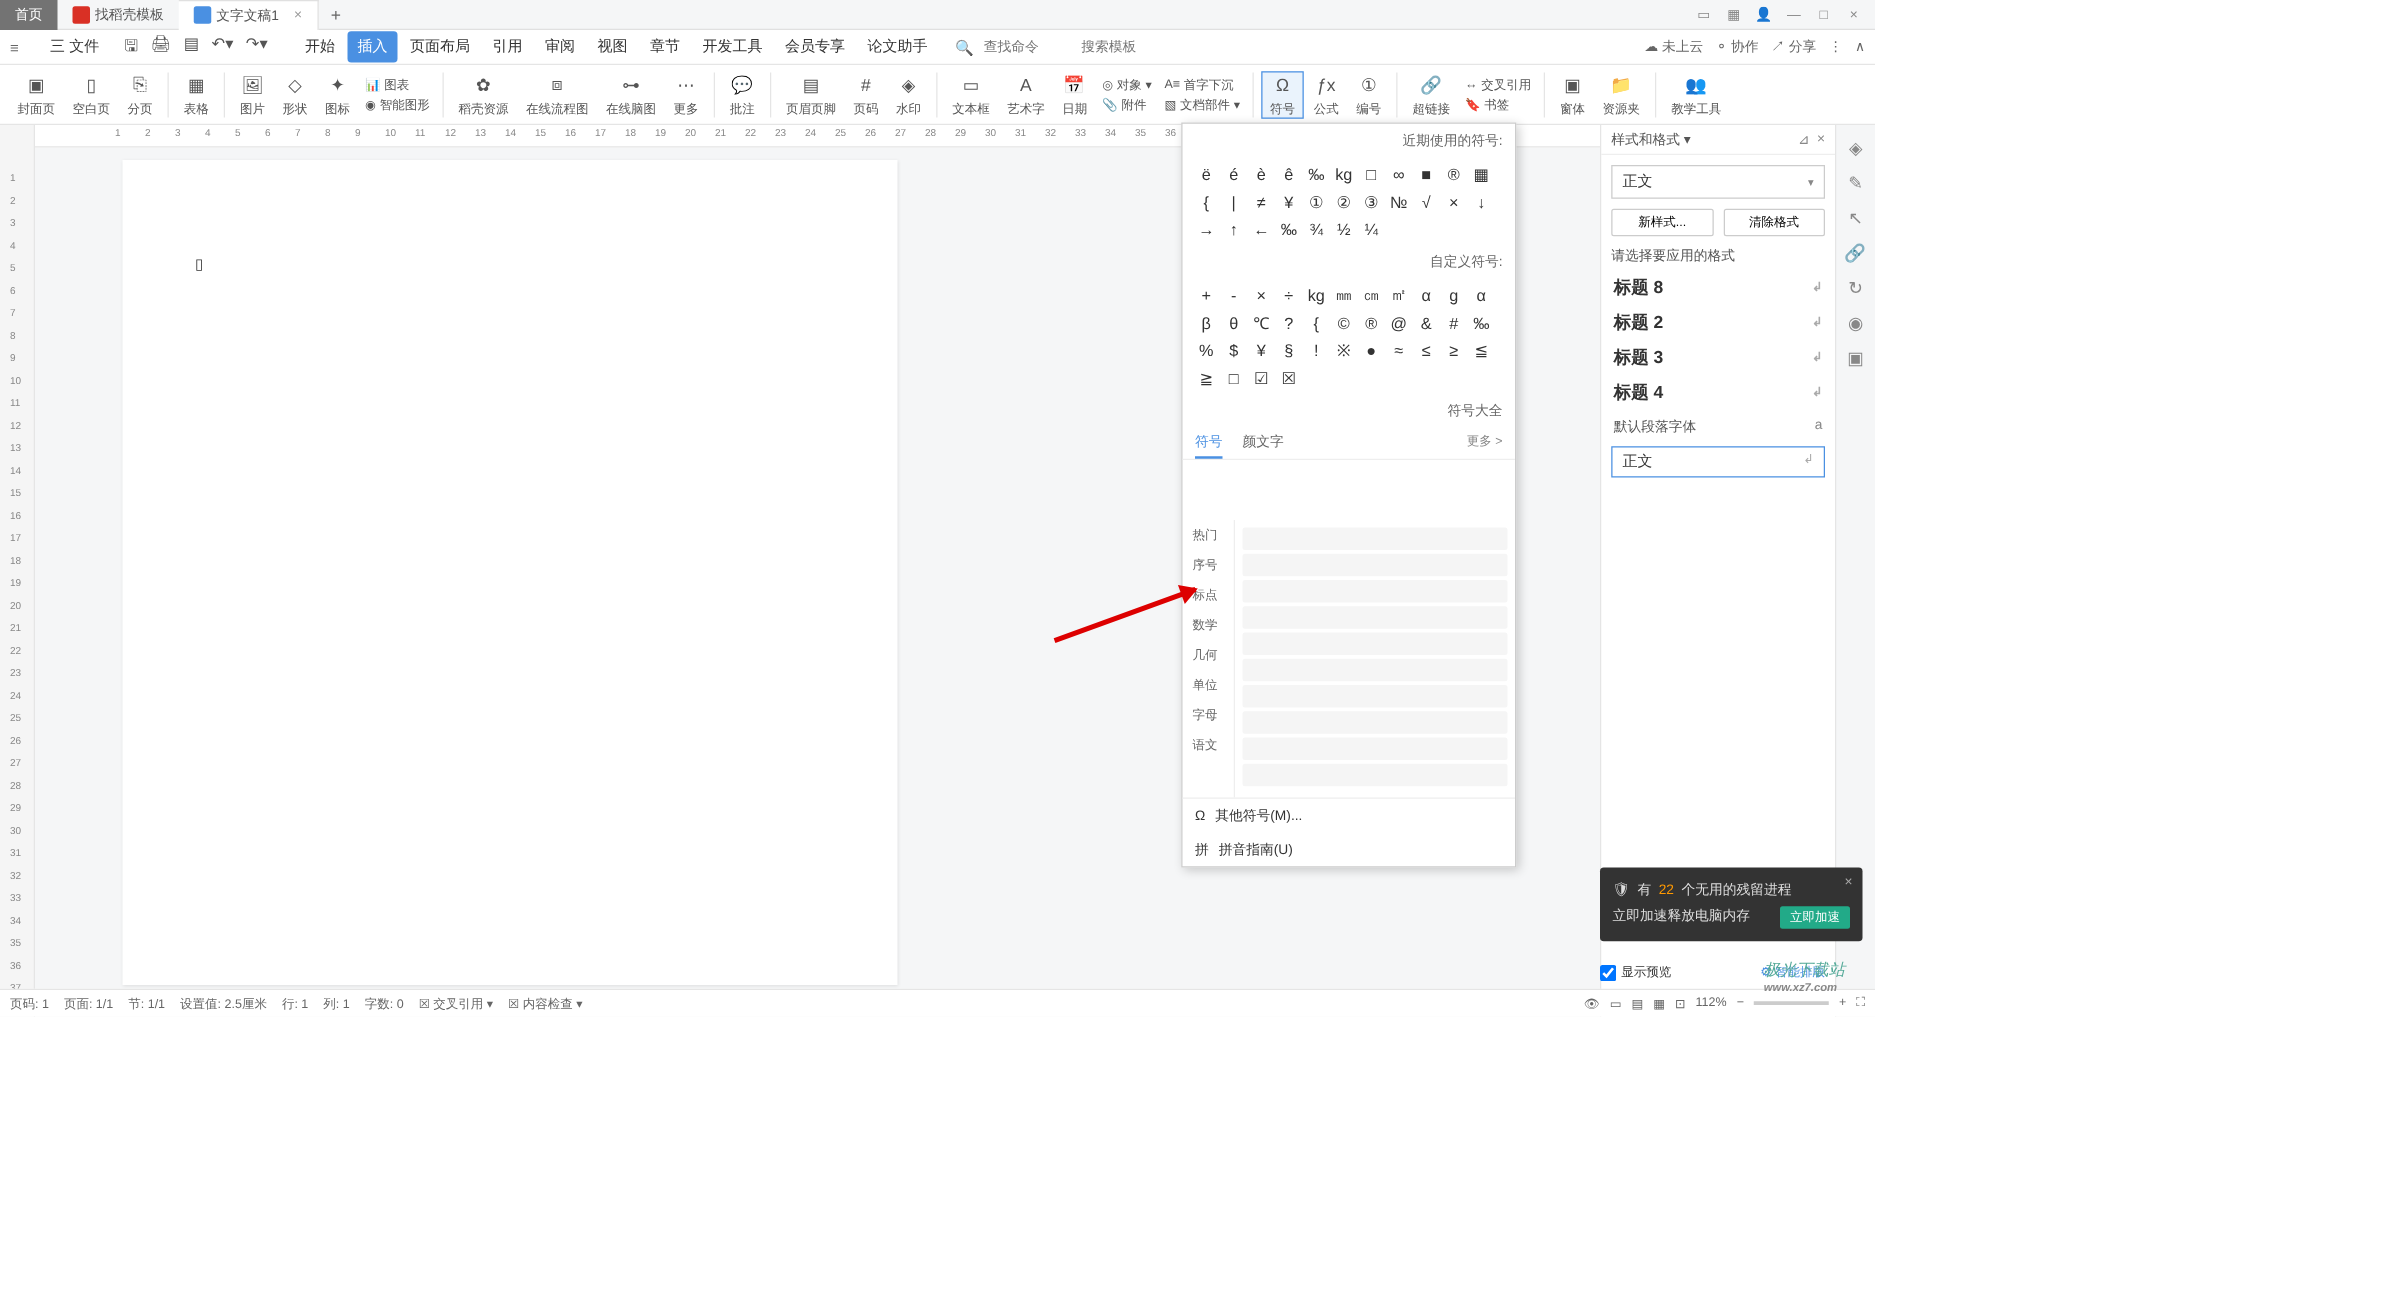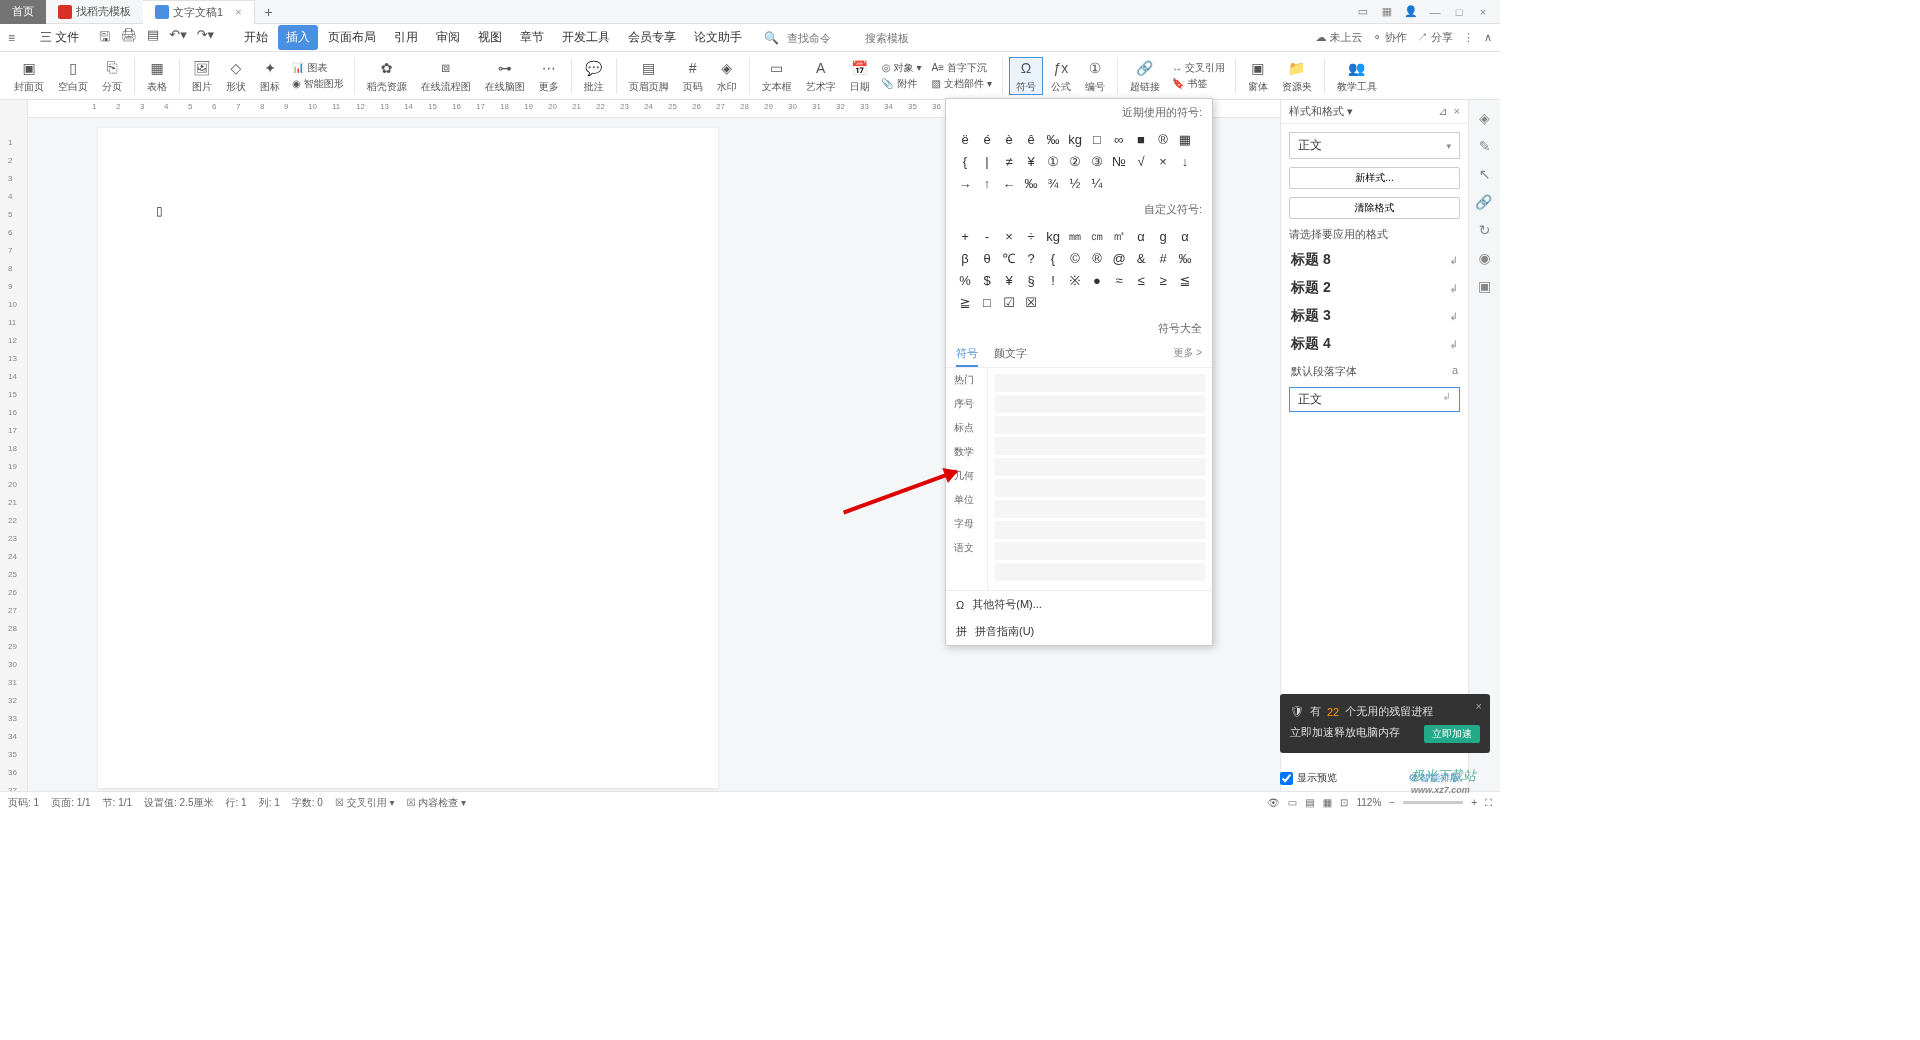--- a/index.html
+++ b/index.html
@@ -53,39 +53,39 @@
 
 
 .symbol-panel { position: absolute; top: 98px; left: 945px; width: 268px; background: #fff; border: 1px solid #ccc; box-shadow: 2px 2px 8px rgba(0,0,0,0.2); z-index: 100; }
 .sp-section-title { font-size: 11px; color: #666; padding: 6px 10px; text-align: right; }
 .sp-grid { display: flex; flex-wrap: wrap; padding: 2px 8px; }
 .sp-cell { width: 22px; height: 22px; display: flex; align-items: center; justify-content: center; font-size: 13px; color: #333; cursor: pointer; }
 .sp-tabs { display: flex; padding: 4px 10px 0; gap: 16px; font-size: 11px; border-bottom: 1px solid #eee; }
 .sp-tab { padding-bottom: 4px; color: #666; }
 .sp-tab.active { color: #4a90e2; border-bottom: 2px solid #4a90e2; }
 .sp-more { margin-left: auto; color: #888; font-size: 10px; }
-.sp-cats { display: flex; }
+.sp-cats { display: flex; margin-top: 48px; }
 .sp-cat-list { width: 42px; border-right: 1px solid #eee; }
 .sp-cat-item { font-size: 10px; color: #666; padding: 5px 8px; }
 .sp-cat-content { flex: 1; padding: 6px; }
 .sp-cat-content .row { height: 18px; background: #f5f5f5; margin-bottom: 3px; border-radius: 2px; }
 .sp-footer { border-top: 1px solid #eee; }
 .sp-footer-item { display: flex; align-items: center; gap: 8px; padding: 6px 10px; font-size: 11px; color: #333; cursor: pointer; }
 
 
 .arrow { position: absolute; top: 490px; left: 840px; width: 120px; height: 4px; background: #d00; transform: rotate(-20deg); z-index: 200; }
 .arrow::after { content: ""; position: absolute; right: -2px; top: -6px; border-left: 14px solid #d00; border-top: 8px solid transparent; border-bottom: 8px solid transparent; }
 
 
 .styles-panel { width: 188px; background: #fff; border-left: 1px solid #e5e5e5; display: flex; flex-direction: column; }
 .sp-header { display: flex; align-items: center; padding: 4px 8px; font-size: 11px; color: #555; border-bottom: 1px solid #eee; }
 .sp-header .ctrls { margin-left: auto; display: flex; gap: 6px; color: #888; }
 .style-current { margin: 8px; border: 1px solid #ccc; padding: 4px 8px; font-size: 12px; display: flex; align-items: center; }
 .style-current::after { content: "▾"; margin-left: auto; color: #888; font-size: 9px; }
-.style-btns { display: flex; gap: 8px; padding: 0 8px; flex-direction: column; }
+.style-btns { display: flex; gap: 8px; padding: 0 8px; }
 .style-btns button { flex: 1; border: 1px solid #ccc; background: #fff; font-size: 10px; padding: 3px 0; border-radius: 2px; }
 .apply-label { font-size: 11px; color: #555; padding: 8px 8px 4px; }
 .style-list-item { padding: 5px 10px; font-size: 14px; font-weight: bold; display: flex; align-items: center; }
 .style-list-item .ret { margin-left: auto; color: #aaa; font-size: 10px; }
 .default-para { font-size: 11px; color: #555; padding: 6px 10px; display: flex; }
 .default-para .a { margin-left: auto; color: #888; }
 .style-selected { margin: 2px 8px; border: 1px solid #4a90e2; padding: 3px 8px; font-size: 12px; display: flex; }
 .style-selected .ret { margin-left: auto; color: #aaa; font-size: 10px; }
 
 

